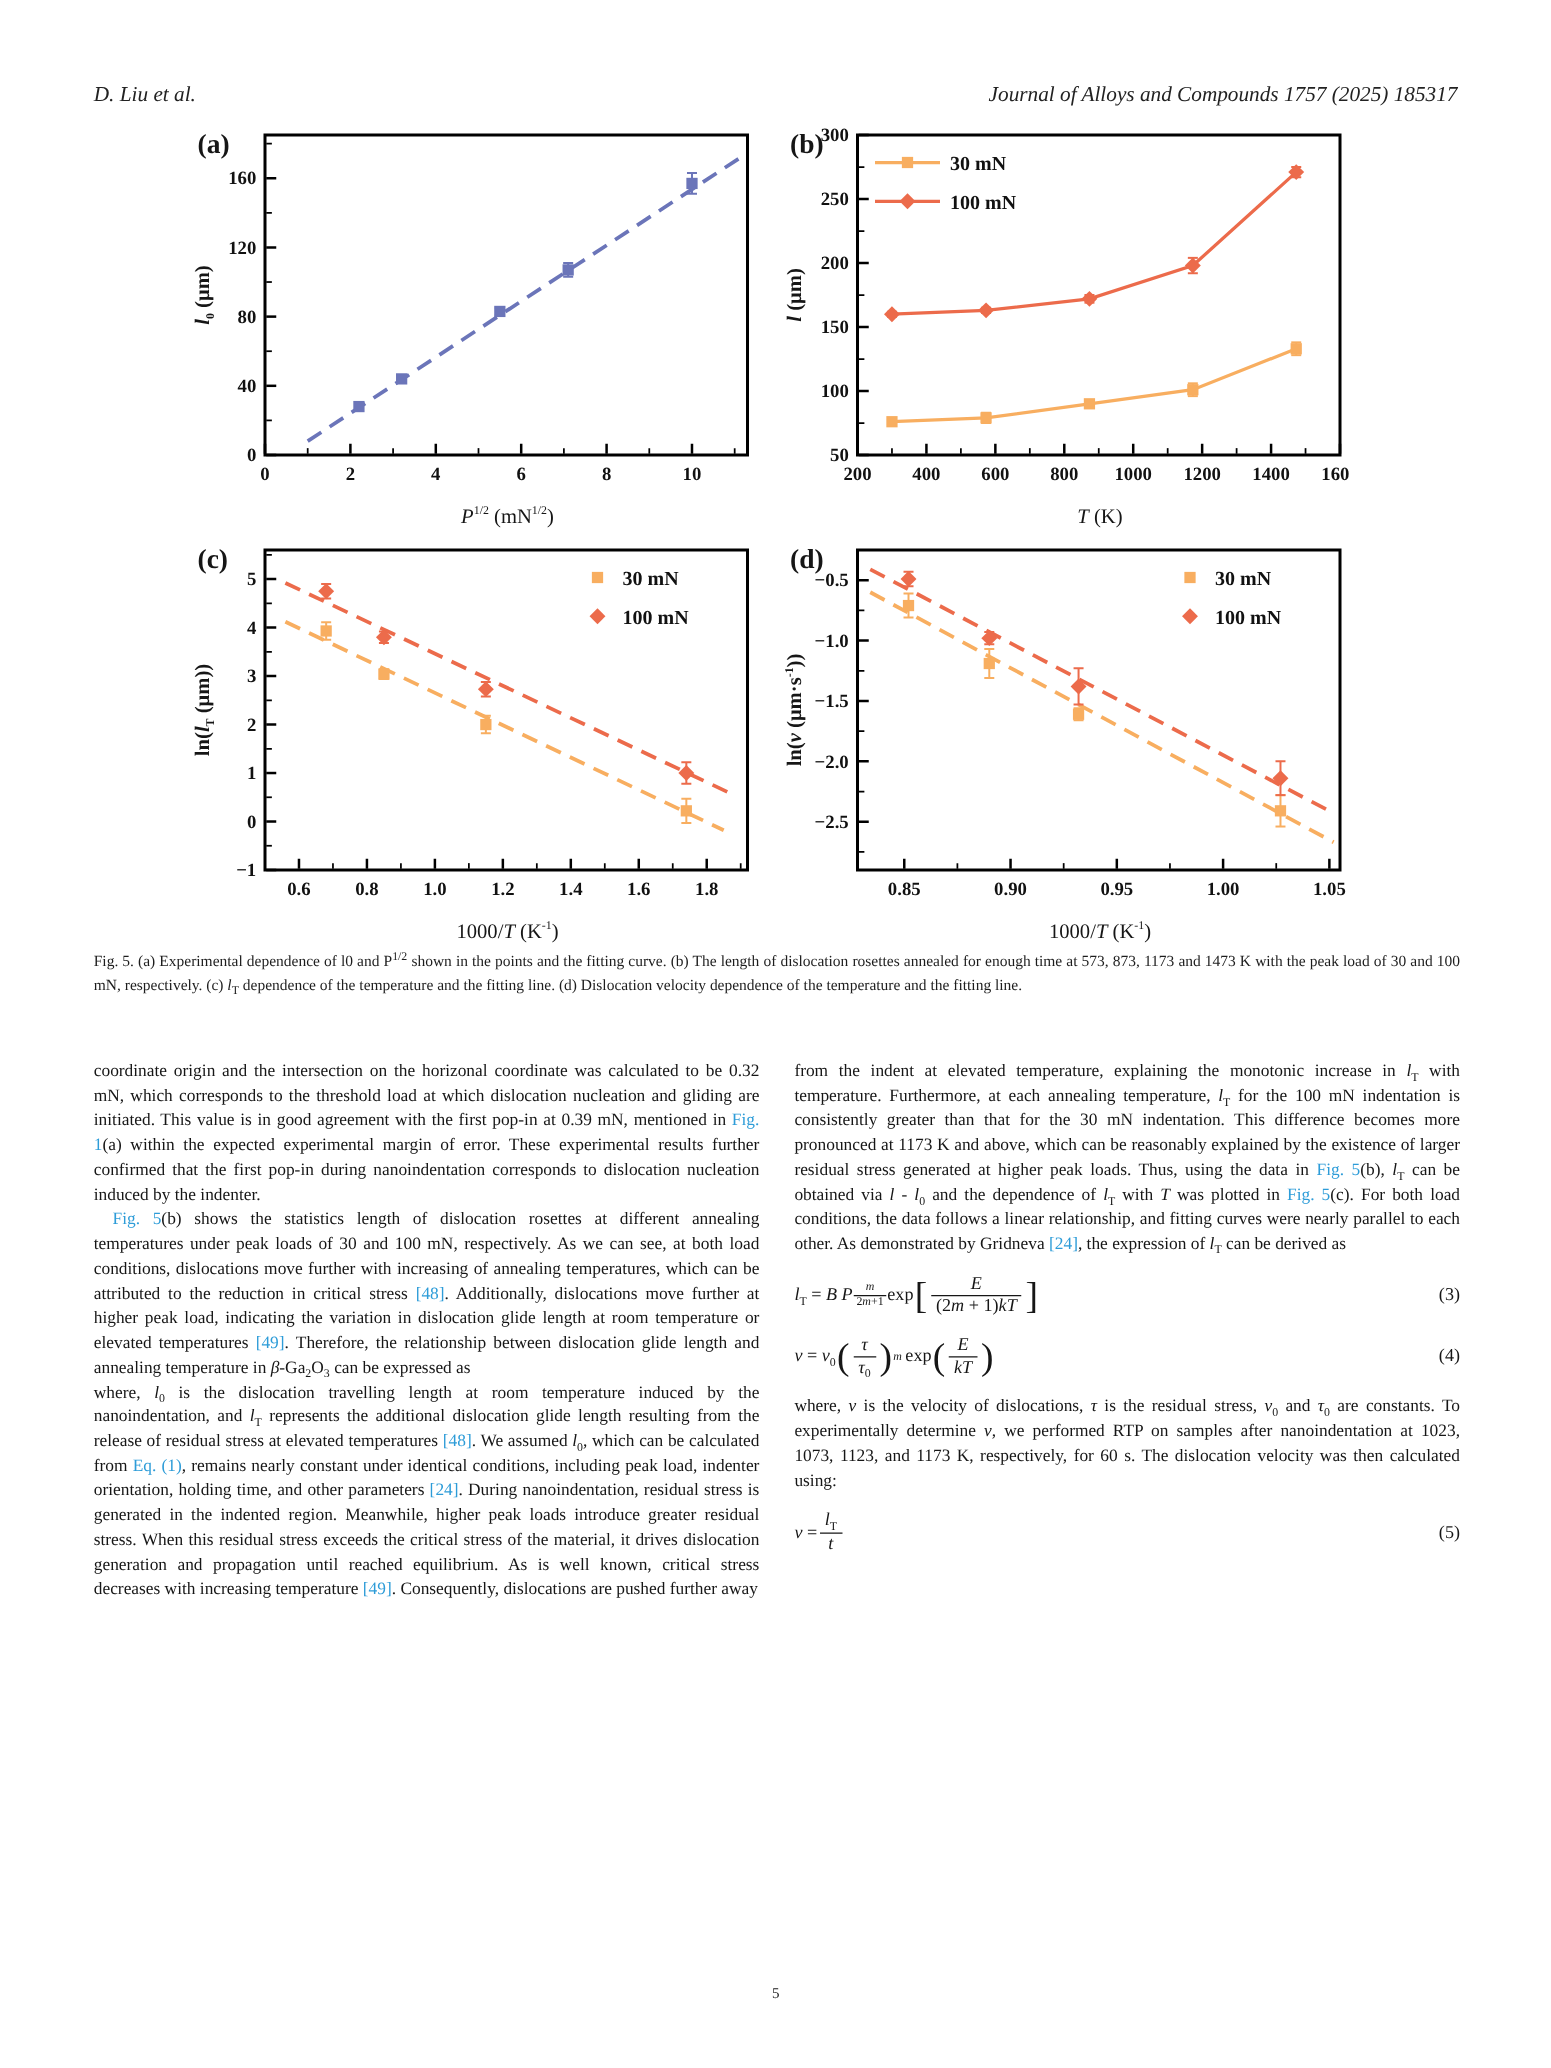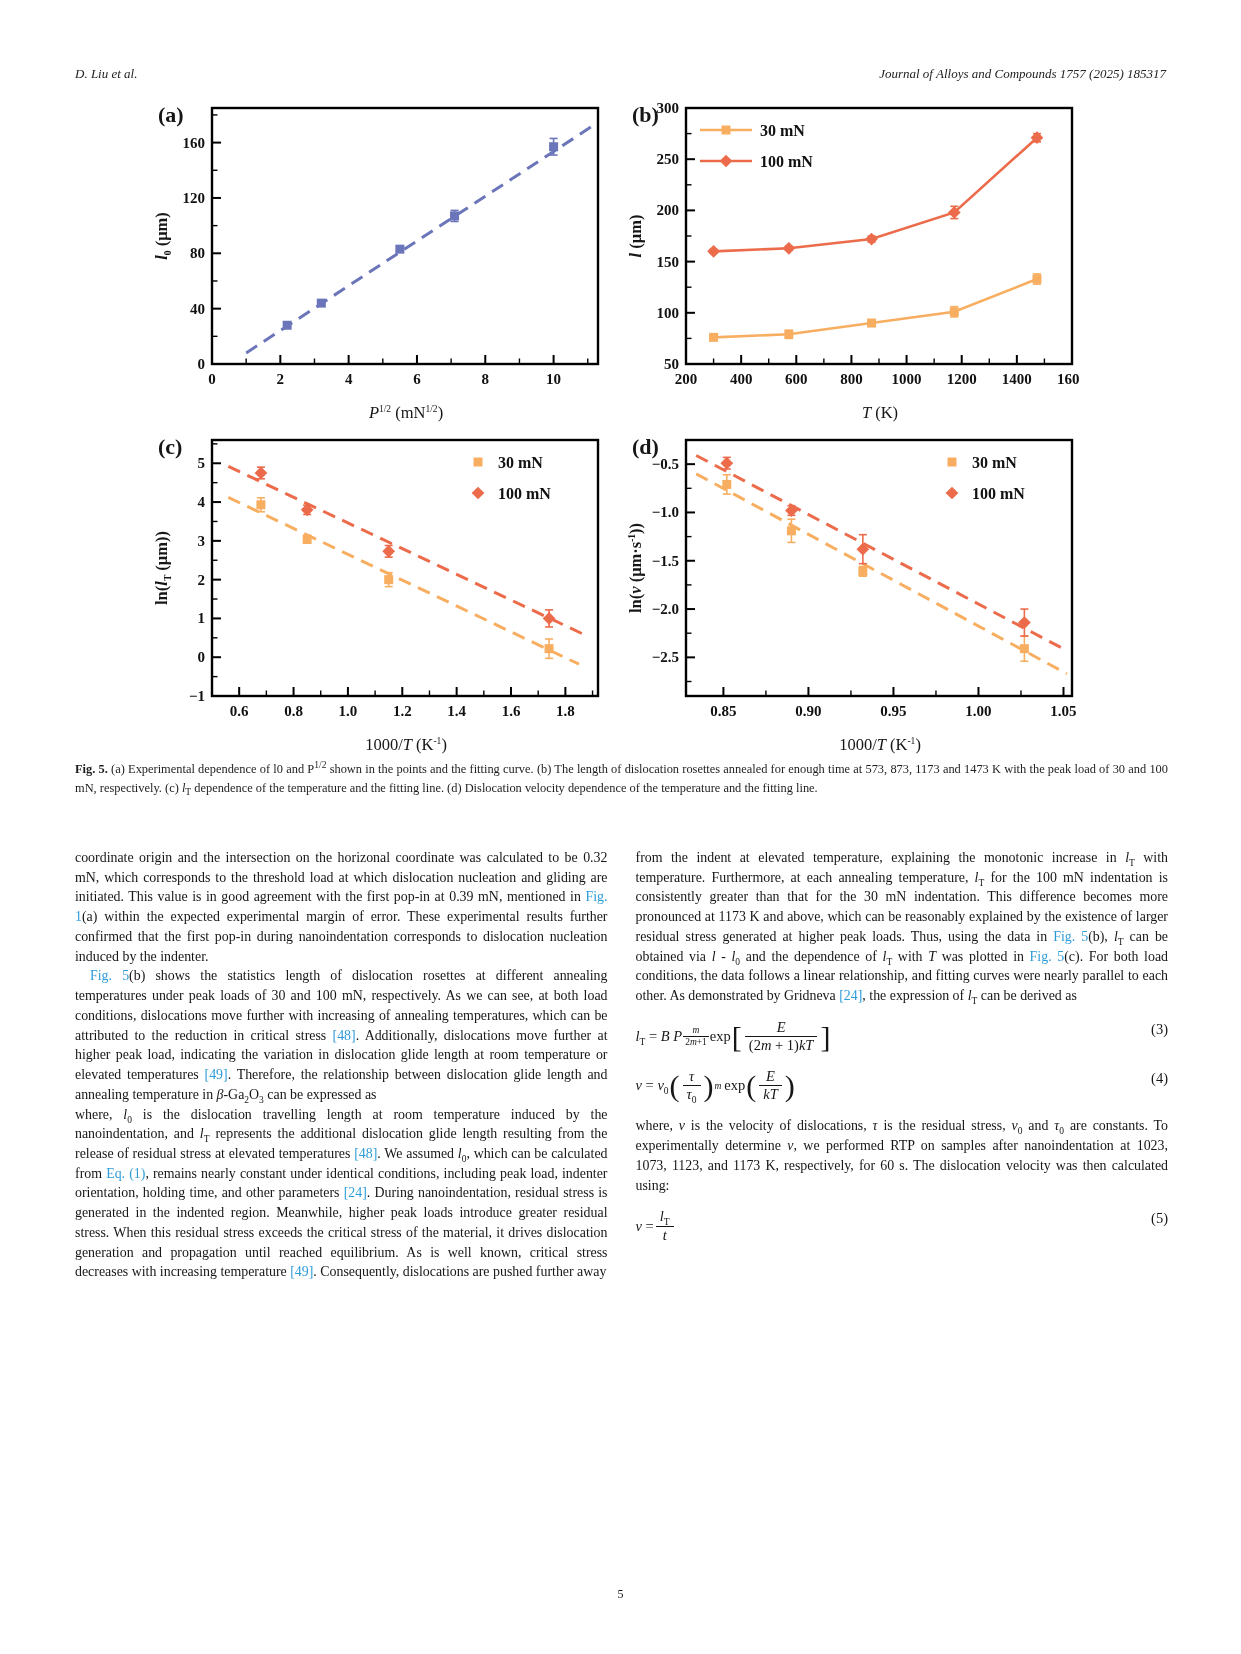--- a/index.html
+++ b/index.html
@@ -1,49 +1,49 @@
 <!DOCTYPE html>
 <html><head>
 <meta charset="utf-8">
 <style>
   html,body{margin:0;padding:0;background:#e8e8e8;}
   .page{position:relative;width:1241px;height:1654px;background:#ffffff;margin:0 auto;
         font-family:"Liberation Serif",serif;color:#161616;overflow:hidden;}
   
   .header{position:absolute;top:66px;left:75px;right:75px;display:flex;
-          justify-content:space-between;font-style:italic;font-size:13px;color:#222;}
+          justify-content:space-between;font-style:italic;font-size:17px;color:#222;}
   
   .figure-area{position:absolute;top:96px;left:0;width:1241px;height:660px;}
   .chart{position:absolute;width:458px;height:325px;}
   .chart svg{position:absolute;top:0;left:0;}
   .chart-a{left:148px;top:2px;}
   .chart-b{left:622px;top:2px;}
   .chart-c{left:148px;top:334px;}
   .chart-d{left:622px;top:334px;}
   .panel-letter{position:absolute;top:4px;left:10px;font-weight:bold;font-size:22px;}
   .xlabel{position:absolute;left:64px;right:6px;bottom:0px;text-align:center;
           font-weight:normal;font-size:16.5px;white-space:nowrap;}
   .ylabel{position:absolute;left:14px;top:138px;transform:translate(-50%,-50%) rotate(-90deg);
           font-weight:bold;font-size:16.5px;white-space:nowrap;}
   text.tick{font-family:"Liberation Serif",serif;font-weight:bold;font-size:15px;fill:#111;}
   text.legend{font-family:"Liberation Serif",serif;font-weight:bold;font-size:16px;fill:#111;}
   
   .caption{position:absolute;top:760px;left:75px;right:73px;font-size:12.4px;
            line-height:1.55;text-align:justify;color:#1d1d1d;}
-  .cap-label{font-weight:bold;}
+  .cap-label{font-weight:normal;}
   
   .columns{position:absolute;top:848px;left:75px;right:73px;display:flex;gap:28px;}
   .col{flex:1;font-size:13.9px;line-height:1.42;text-align:justify;}
   .para{margin:0;}
   .para.indent{text-indent:15px;}
   .lnk{color:#2d9cd8;}
   i{font-family:"Liberation Serif",serif;}
   sup,sub{font-size:9.5px;line-height:0;}
   
-  .equation{display:flex;margin:13px 0;font-size:14.5px;}
+  .equation{display:flex;align-items:center;margin:13px 0;font-size:14.5px;}
   .eq-body{display:inline-flex;align-items:center;}
   .eq-num{margin-left:auto;}
   .frac{display:inline-block;vertical-align:middle;text-align:center;margin:0 2px;}
   .frac .fnum{display:block;padding:0 4px;border-bottom:1.2px solid #161616;line-height:1.2;}
   .frac .fden{display:block;padding:0 4px;line-height:1.2;}
   sup.supfrac{font-size:9.5px;vertical-align:super;}
   sup.supfrac .frac{margin:0 1px;}
   sup.supfrac .fnum{border-bottom:1px solid #161616;padding:0 2px;}
   sup.supfrac .fden{padding:0 2px;}
   .big{font-size:30px;font-weight:400;line-height:0.9;vertical-align:middle;margin:0 1px;}

